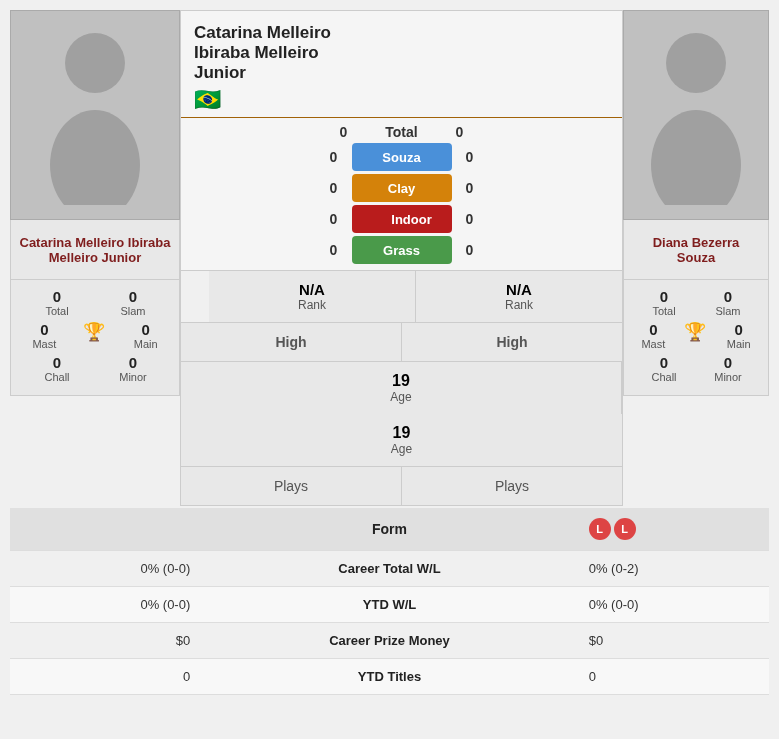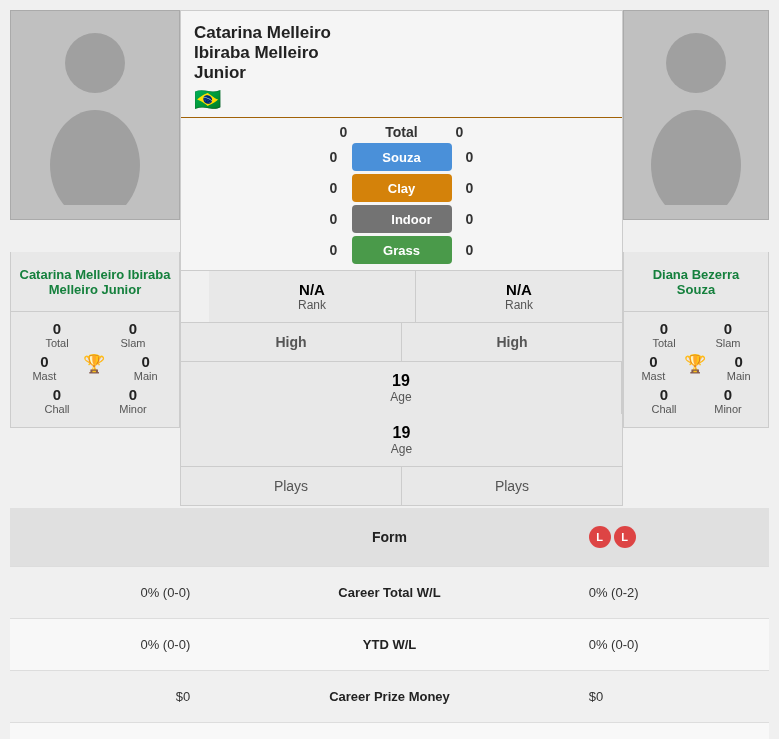--- a/index.html
+++ b/index.html
@@ -43,21 +43,21 @@
       display: flex;
       align-items: center;
       justify-content: center;
       color: white;
       font-weight: bold;
       font-size: 13px;
     }
 
     .badge-hard { background: #4a90d9; }
     .badge-clay { background: #d4820a; }
-    .badge-indoor { background: #737373; padding-left: 20px; }
+    .badge-indoor { background: #b91c1c; padding-left: 20px; }
     .badge-grass { background: #4a9a4a; }
 
     .trophy-icon {
       display: inline-block;
       color: #c8a000;
       font-size: 18px;
     }
 
     
     .comparison-layout {
@@ -89,26 +89,25 @@
     }
 
     .name-area {
       background: #e8e8e8;
       border: 1px solid #ccc;
       border-top: none;
       padding: 8px;
       text-align: center;
       font-size: 13px;
       font-weight: bold;
-      color: #15803d;
+      color: #7f1d1d;
       min-height: 60px;
       display: flex;
       align-items: center;
       justify-content: center;
-      margin-top: 32px;
     }
 
     .stats-grid {
       background: #e8e8e8;
       border: 1px solid #ccc;
       border-top: none;
       padding: 8px;
     }
 
     .stats-row-2 {
@@ -151,21 +150,21 @@
 
     .bottom-table tr {
       background: #f8f8f8;
     }
 
     .bottom-table tr:nth-child(even) {
       background: #f0f0f0;
     }
 
     .bottom-table td {
-      padding: 18px 15px;
+      padding: 10px 15px;
       font-size: 13px;
       color: #333;
       border-bottom: 1px solid #ddd;
     }
 
     .bottom-table td.center-label {
       text-align: center;
       font-weight: bold;
       color: #222;
     }

